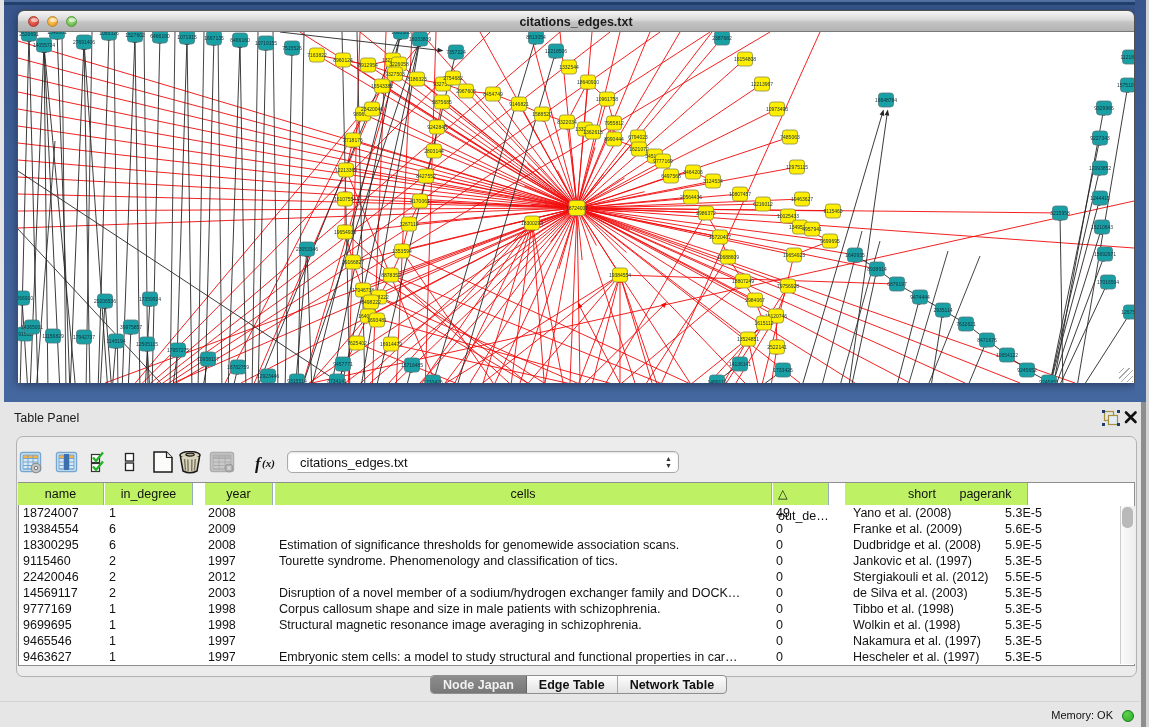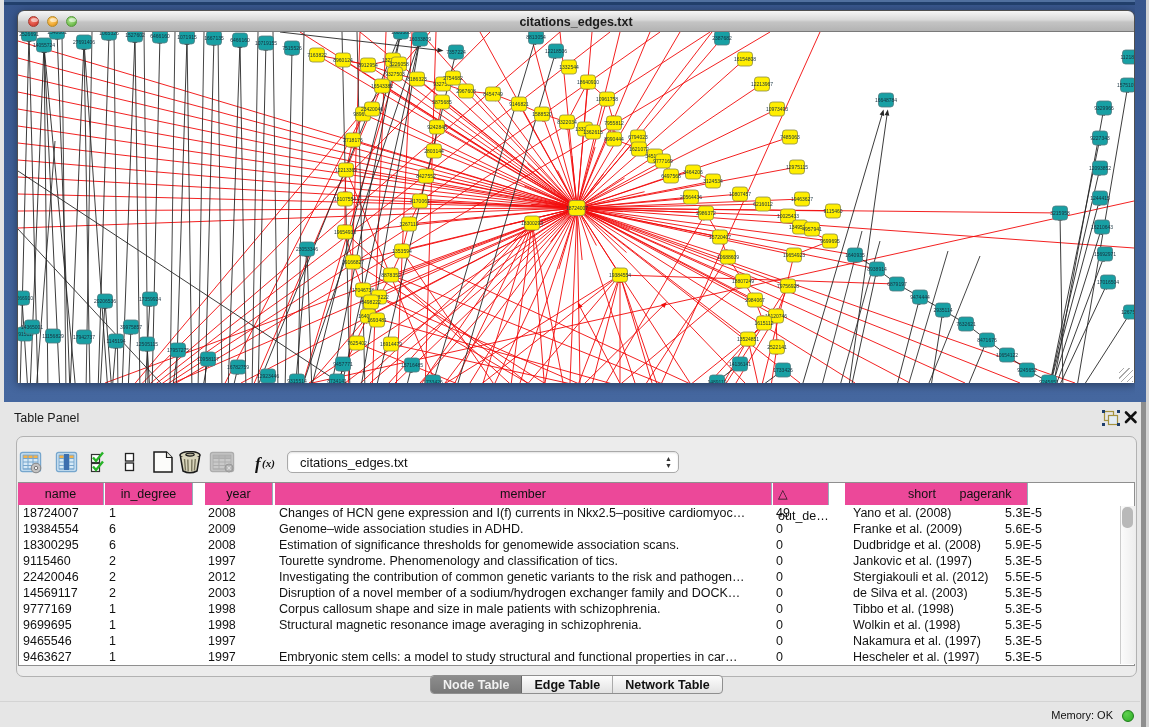--- a/index.html
+++ b/index.html
@@ -20,21 +20,21 @@
 .tpanel{position:absolute;left:0;top:402px;width:1140px;height:325px;background:#e6e6e6}
 .tplabel{position:absolute;left:14px;top:411px;font-size:12.5px;color:#1a1a1a}
 .inner{position:absolute;left:16px;top:436px;width:1121px;height:241px;background:#ececec;
  border:1px solid #b2b2b2;border-radius:7px}
 .combo{position:absolute;left:287px;top:451px;width:392px;height:22px;background:#fff;
  border:1px solid #a9a9a9;border-radius:5px;font-size:13px;color:#111;line-height:21px;padding-left:12px;
  box-shadow:inset 0 1px 2px rgba(0,0,0,.12)}
 .spin{position:absolute;left:664px;top:455px;width:9px;height:14px;font-size:7px;color:#333;line-height:7px;text-align:center}
 .tbl{position:absolute;left:18px;top:482px;width:1117px;height:184px;background:#fff;border:1px solid #8f8f8f}
 .th{position:absolute;top:483px;height:22px;font-size:12.5px;color:#111;text-align:center;
- line-height:22px;background:#ec4899;border-right:1px solid #96aebb}
+ line-height:22px;background:#bef264;border-right:1px solid #96aebb}
 .trow{position:absolute;left:18px;width:1100px;height:16px;font-size:12.5px;color:#111;line-height:16px}
 .trow span{position:absolute;white-space:nowrap;overflow:hidden}
 .cname{left:5px;width:95px}.cin{left:91px;width:90px}.cyear{left:190px;width:65px}
 .ctitle{left:261px;width:492px}.cout{left:758px;width:66px}.cshort{left:835px;width:150px}
 .cpr{left:987px;width:100px}
 .sbar{position:absolute;left:1120px;top:506px;width:15px;height:158px;background:linear-gradient(90deg,#fbfbfb,#eee);border-left:1px solid #ccc}
 .thumb{position:absolute;left:1122px;top:507px;width:11px;height:21px;background:#b9b9b9;border-radius:5px}
 .tabs{position:absolute;left:430px;top:675px;height:19px;border:1px solid #8f8f8f;border-radius:4px;
  overflow:hidden;display:flex;background:linear-gradient(#fdfdfd,#e2e2e2)}
 .tab{font-size:12.5px;font-weight:bold;color:#111;line-height:18px;padding:0 12px;border-right:1px solid #aaa}
@@ -994,38 +994,36 @@
 
   <text x="237" y="18" font-size="17" font-style="italic" font-weight="bold" font-family="Liberation Serif,serif" fill="#111">f</text>
   <text x="244" y="16" font-size="11" font-style="italic" font-weight="bold" font-family="Liberation Serif,serif" fill="#111">(x)</text>
 </svg>
 <div class="combo">citations_edges.txt</div>
 <div class="spin">▲<br>▼</div>
 <div class="tbl"></div>
 <div class="th" style="left:18px;width:86px">name</div>
 <div class="th" style="left:105px;width:88px">in_degree</div>
 <div class="th" style="left:205px;width:68px">year</div>
-<div class="th" style="left:275px;width:497px">member</div>
+<div class="th" style="left:275px;width:497px">cells</div>
 <div class="th" style="left:773px;width:56px;text-align:left;padding-left:5px">△ out_de…</div>
 <div class="th" style="left:845px;width:155px">short</div>
 <div class="th" style="left:944px;width:84px">pagerank</div>
 <div class="trow" style="top:505px">
 <span class="cname">18724007</span>
     <span class="cin">1</span>
     <span class="cyear">2008</span>
-<span class="ctitle">Changes of HCN gene expression and I(f) currents in Nkx2.5–positive cardiomyoc…</span>
     <span class="cout">49</span>
     <span class="cshort">Yano et al. (2008)</span>
 <span class="cpr">5.3E-5</span>
   </div>
 <div class="trow" style="top:521px">
 <span class="cname">19384554</span>
     <span class="cin">6</span>
     <span class="cyear">2009</span>
-<span class="ctitle">Genome–wide association studies in ADHD.</span>
     <span class="cout">0</span>
     <span class="cshort">Franke et al. (2009)</span>
 <span class="cpr">5.6E-5</span>
   </div>
 <div class="trow" style="top:537px">
 <span class="cname">18300295</span>
     <span class="cin">6</span>
     <span class="cyear">2008</span>
 <span class="ctitle">Estimation of significance thresholds for genomewide association scans.</span>
     <span class="cout">0</span>
@@ -1038,21 +1036,20 @@
     <span class="cyear">1997</span>
 <span class="ctitle">Tourette syndrome. Phenomenology and classification of tics.</span>
     <span class="cout">0</span>
     <span class="cshort">Jankovic et al. (1997)</span>
 <span class="cpr">5.3E-5</span>
   </div>
 <div class="trow" style="top:569px">
 <span class="cname">22420046</span>
     <span class="cin">2</span>
     <span class="cyear">2012</span>
-<span class="ctitle">Investigating the contribution of common genetic variants to the risk and pathogen…</span>
     <span class="cout">0</span>
     <span class="cshort">Stergiakouli et al. (2012)</span>
 <span class="cpr">5.5E-5</span>
   </div>
 <div class="trow" style="top:585px">
 <span class="cname">14569117</span>
     <span class="cin">2</span>
     <span class="cyear">2003</span>
 <span class="ctitle">Disruption of a novel member of a sodium/hydrogen exchanger family and DOCK…</span>
     <span class="cout">0</span>
@@ -1090,18 +1087,18 @@
     <span class="cin">1</span>
     <span class="cyear">1997</span>
 <span class="ctitle">Embryonic stem cells: a model to study structural and functional properties in car…</span>
     <span class="cout">0</span>
     <span class="cshort">Hescheler et al. (1997)</span>
 <span class="cpr">5.3E-5</span>
   </div>
 <div class="sbar"></div>
 <div class="thumb"></div>
 <div class="tabs">
- <div class="tab tabsel">Node Table</div>
+ <div class="tab tabsel">Node Japan</div>
  <div class="tab">Edge Table</div>
  <div class="tab" style="border-right:none">Network Table</div>
 </div>
 <div class="statusline"></div>
 <div class="mem">Memory: OK</div>
 <div class="led"></div>
 </body></html>

